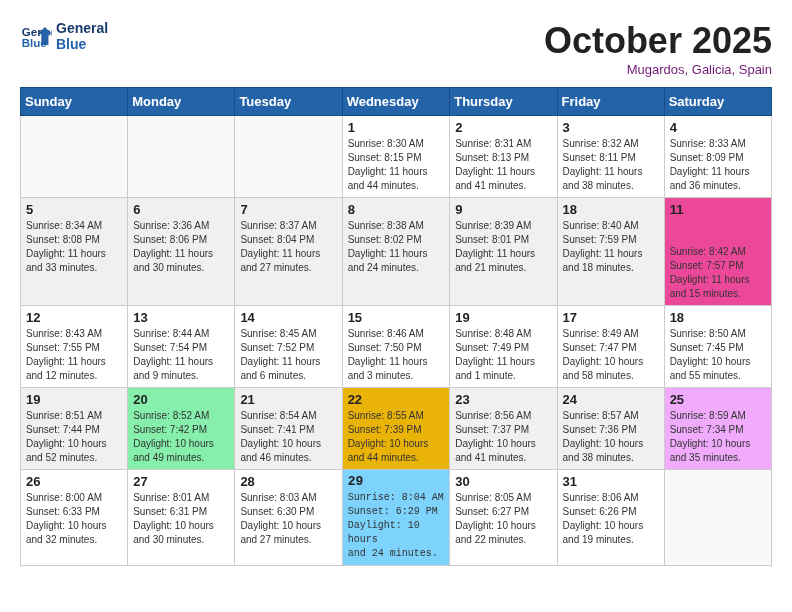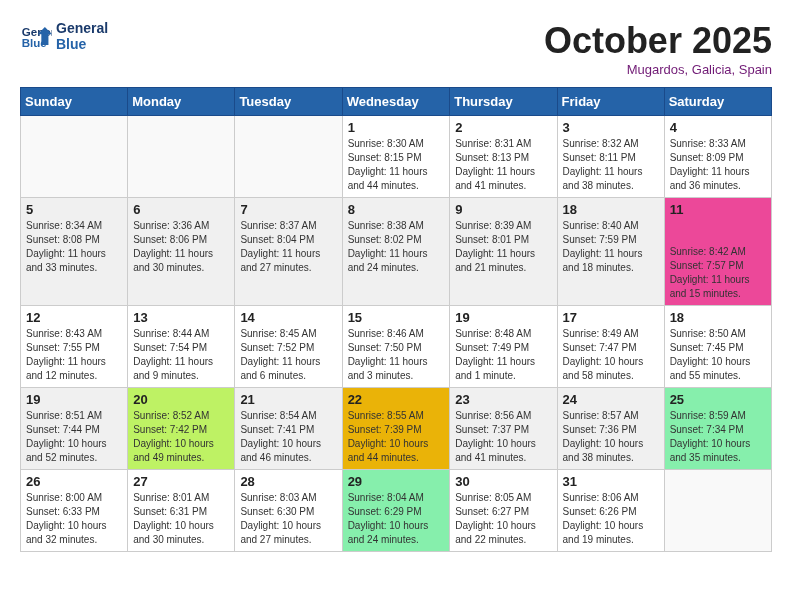--- a/index.html
+++ b/index.html
@@ -254,21 +254,21 @@
         </td>
       </tr>
       <tr>
         <td style="background: rgb(240, 240, 240);">
           <span class="day-number">19</span>
           <div class="day-info" style="white-space: pre-line;">Sunrise: 8:51 AM
 Sunset: 7:44 PM
 Daylight: 10 hours
 and 52 minutes.</div>
         </td>
-        <td style="background: #bef264;">
+        <td style="background: #86efac;">
           <span class="day-number">20</span>
           <div class="day-info" style="white-space: pre-line;">Sunrise: 8:52 AM
 Sunset: 7:42 PM
 Daylight: 10 hours
 and 49 minutes.</div>
         </td>
         <td style="background: rgb(240, 240, 240);">
           <span class="day-number">21</span>
           <div class="day-info" style="white-space: pre-line;">Sunrise: 8:54 AM
 Sunset: 7:41 PM
@@ -289,21 +289,21 @@
 Daylight: 10 hours
 and 41 minutes.</div>
         </td>
         <td style="background: rgb(240, 240, 240);">
           <span class="day-number">24</span>
           <div class="day-info" style="white-space: pre-line;">Sunrise: 8:57 AM
 Sunset: 7:36 PM
 Daylight: 10 hours
 and 38 minutes.</div>
         </td>
-        <td style="background: #86efac;">
+        <td style="background: #f0abfc;">
           <span class="day-number">25</span>
           <div class="day-info" style="white-space: pre-line;">Sunrise: 8:59 AM
 Sunset: 7:34 PM
 Daylight: 10 hours
 and 35 minutes.</div>
         </td>
       </tr>
       <tr>
         <td style="background: rgb(255, 255, 255); margin-top: 33px;">
           <span class="day-number">26</span>
@@ -319,21 +319,21 @@
 Daylight: 10 hours
 and 30 minutes.</div>
         </td>
         <td style="background: rgb(255, 255, 255);">
           <span class="day-number">28</span>
           <div class="day-info" style="white-space: pre-line;">Sunrise: 8:03 AM
 Sunset: 6:30 PM
 Daylight: 10 hours
 and 27 minutes.</div>
         </td>
-        <td style="background: #86efac;">
+        <td style="background: #7dd3fc; font-family: Liberation Mono, monospace;">
           <span class="day-number">29</span>
           <div class="day-info" style="white-space: pre-line;">Sunrise: 8:04 AM
 Sunset: 6:29 PM
 Daylight: 10 hours
 and 24 minutes.</div>
         </td>
         <td style="background: rgb(255, 255, 255);">
           <span class="day-number">30</span>
           <div class="day-info" style="white-space: pre-line;">Sunrise: 8:05 AM
 Sunset: 6:27 PM

